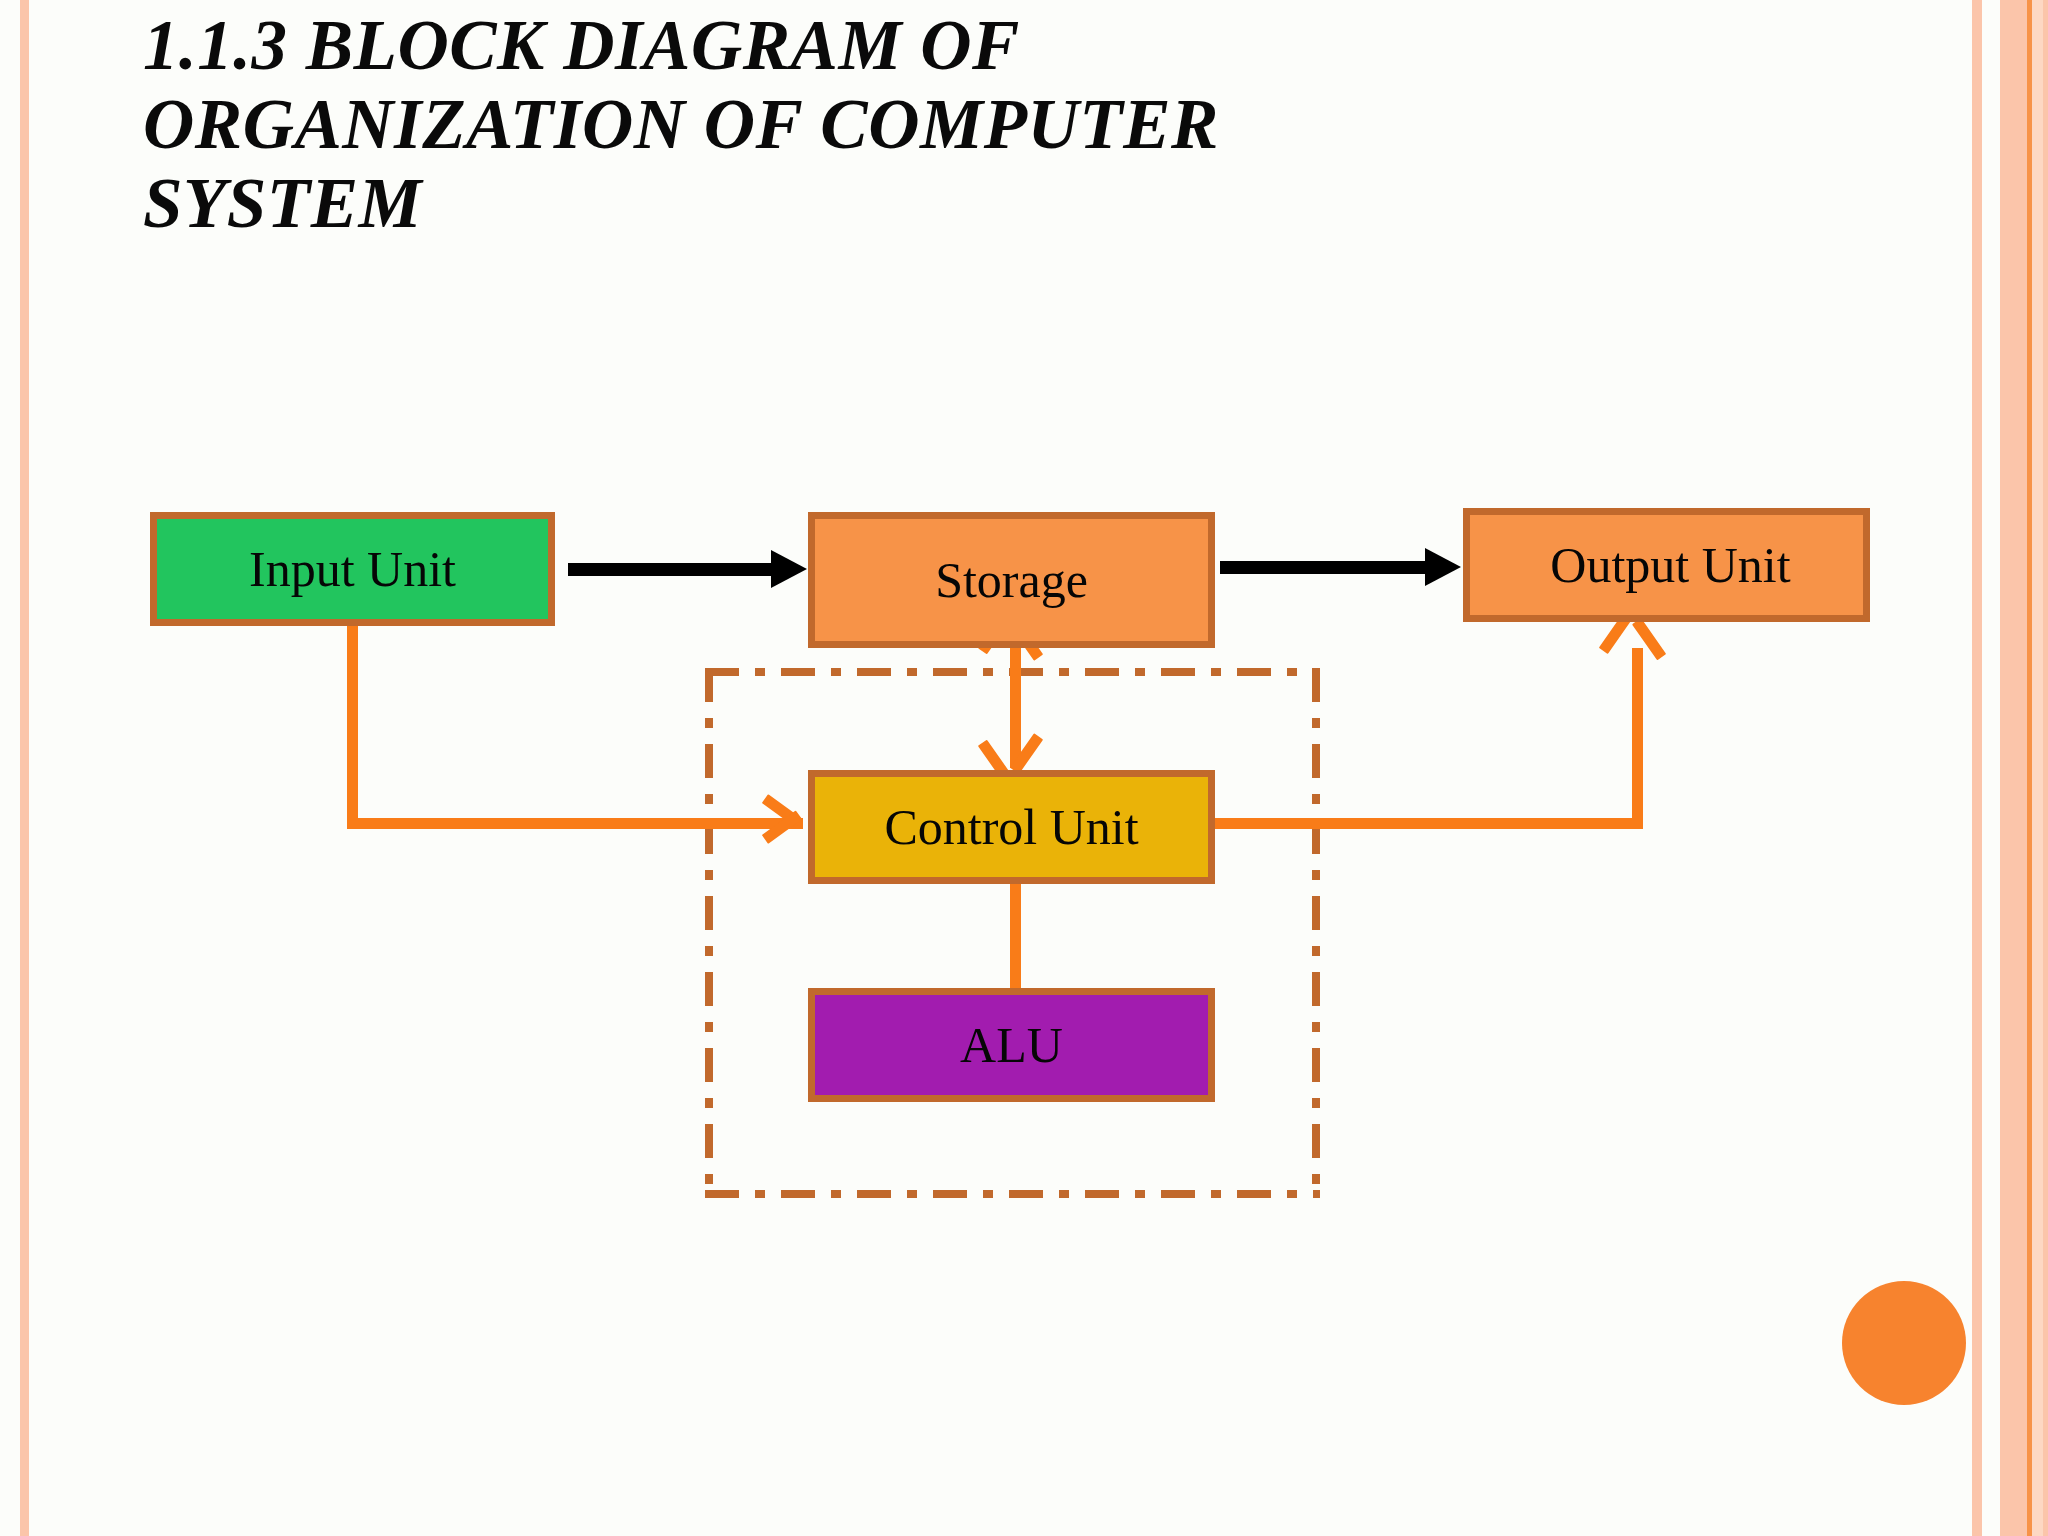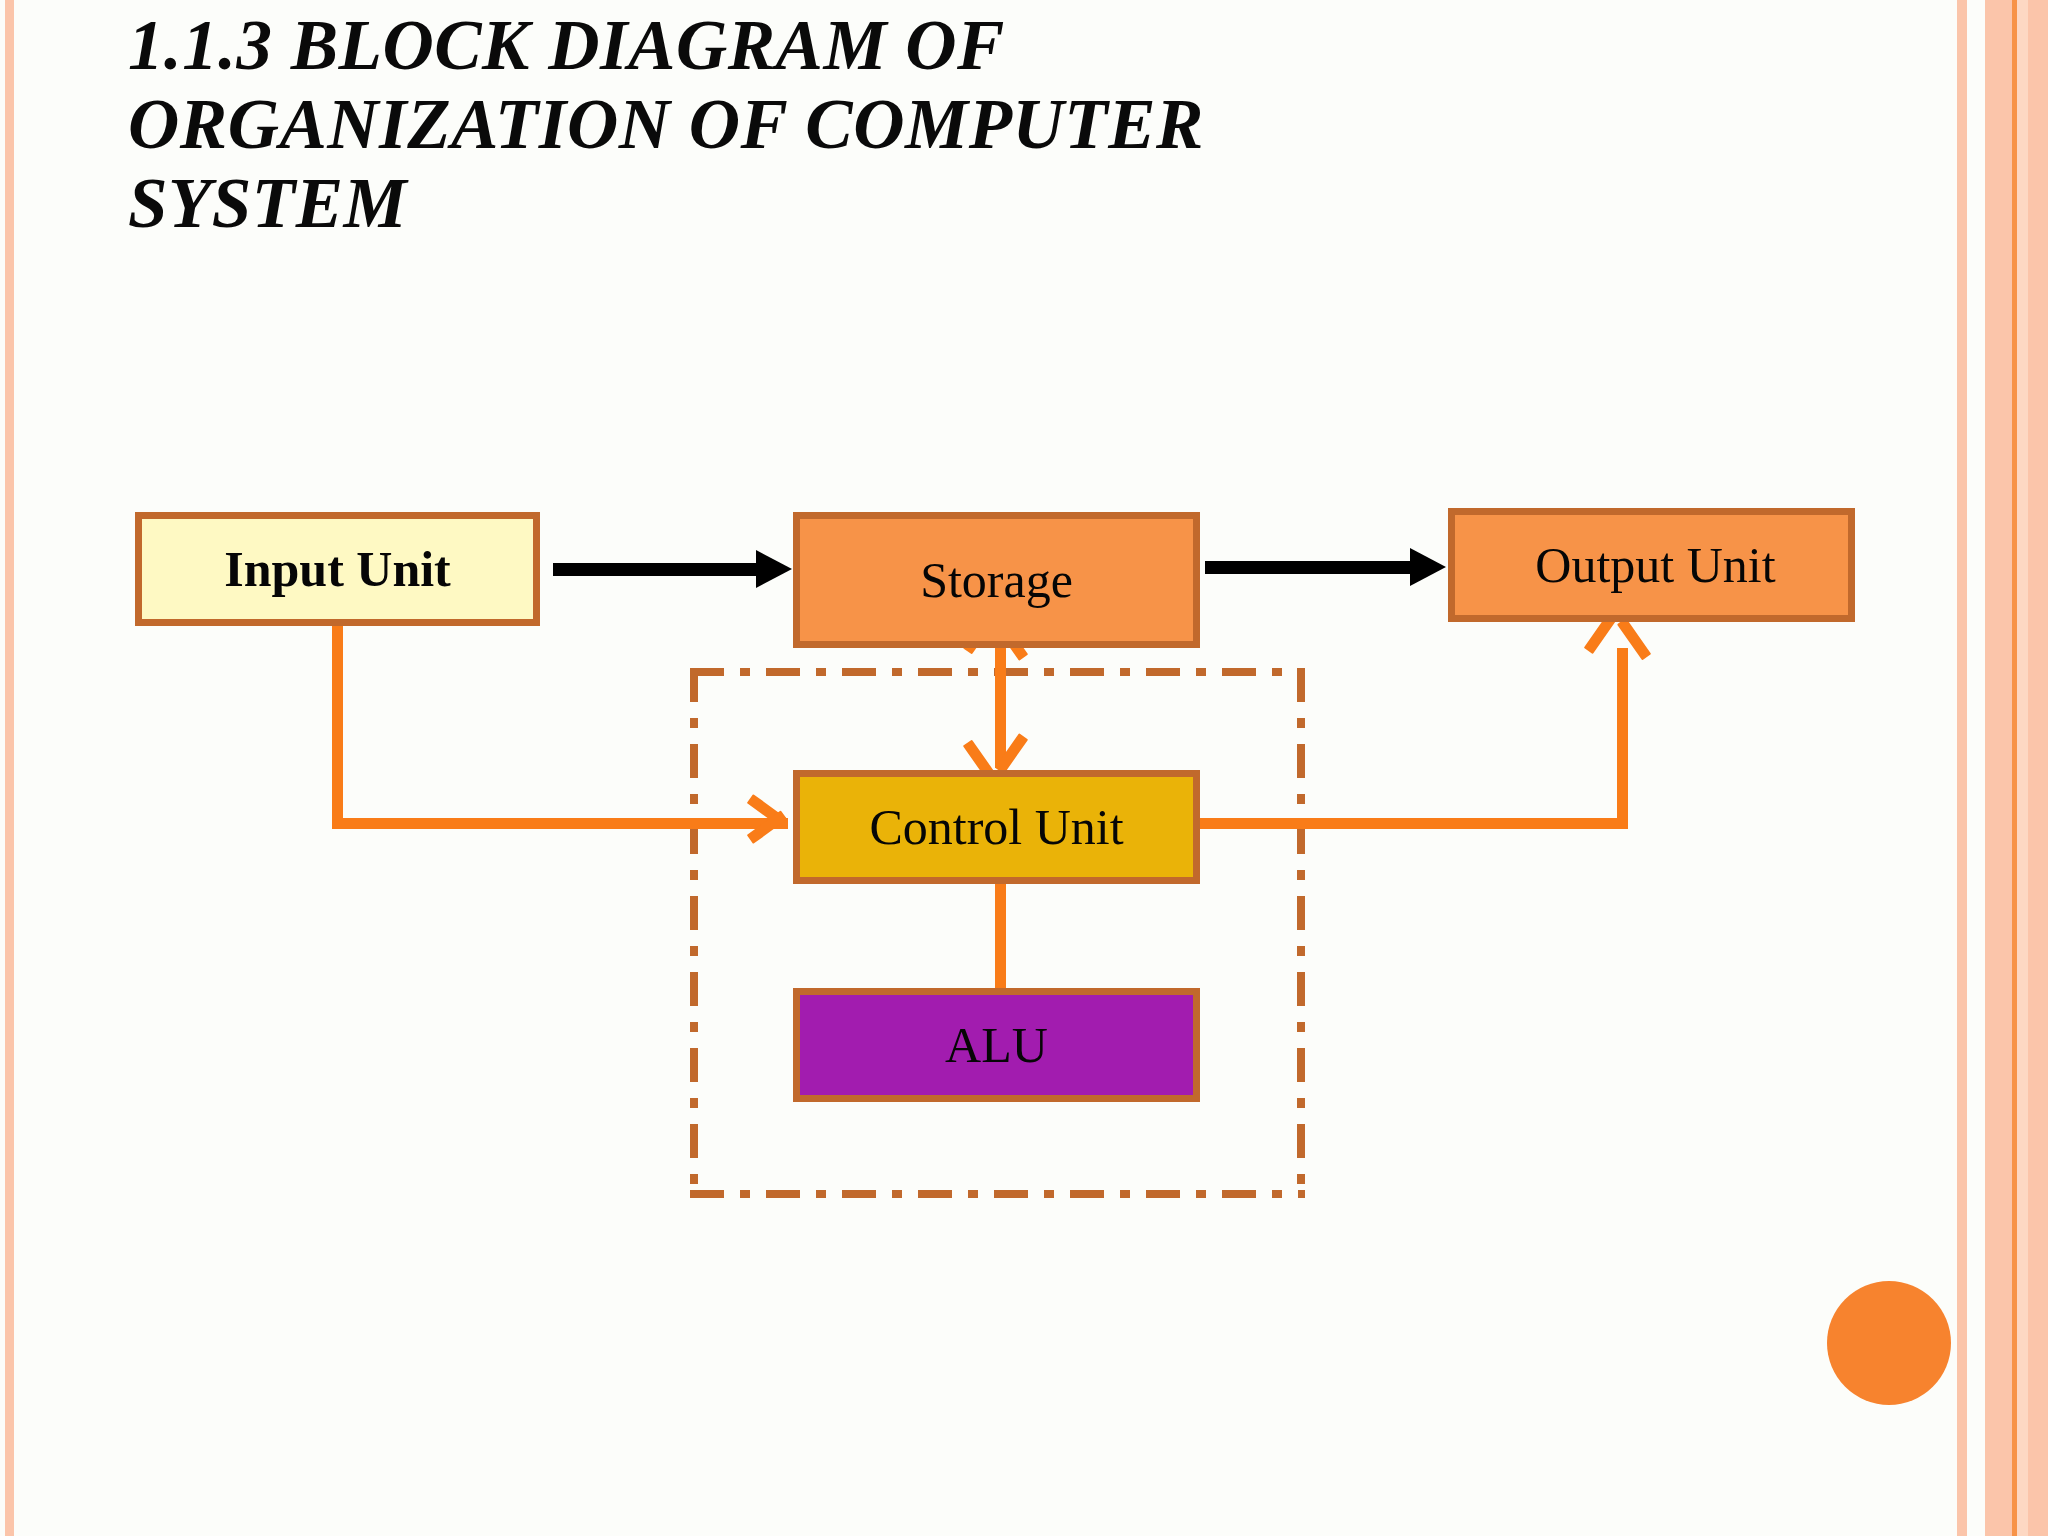--- a/index.html
+++ b/index.html
@@ -93,21 +93,21 @@
     position:absolute;
     left:1827px; top:1281px; width:124px; height:124px;
     border-radius:50%;
     background:#F7832E;
     z-index:3;
   }
 </style>
 </head>
 <body>
 
-<div id="slide" style="background: rgb(252, 253, 250);">
+<div id="slide" style="background: rgb(252, 253, 250); margin-left: 15px;">
 
   <div id="stripes-left">
       <div class="stripe" style="left: 5px; width: 9px; background: rgb(251, 197, 170);"></div>
     </div>
   <div id="stripes-right">
       <div class="stripe" style="left: 1957px; width: 10px; background: rgb(251, 197, 170);"></div>
       <div class="stripe" style="left: 1985px; width: 27px; background: rgb(251, 197, 170);"></div>
       <div class="stripe" style="left: 2012px; width: 5px; background: rgb(247, 147, 72);"></div>
       <div class="stripe" style="left: 2017px; width: 11px; background: rgb(253, 216, 195);"></div>
       <div class="stripe" style="left: 2028px; width: 20px; background: rgb(251, 197, 170);"></div>
@@ -149,21 +149,21 @@
 
   <div class="o-v" style="left: 995px; top: 884px; height: 106px; background: rgb(249, 124, 24);"></div>
 
   <div class="o-h" style="left: 1198px; top: 818px; width: 430px; background: rgb(249, 124, 24);"></div>
   <div class="o-v" style="left: 1617px; top: 648px; height: 181px; background: rgb(249, 124, 24);"></div>
   <div class="chev" style="left:1591px;top:618px;width:64px;height:50px;">
     <i style="left: 27px; top: 0px; width: 44px; height: 11px; transform-origin: left top; transform: rotate(125deg); background: rgb(249, 124, 24);"></i>
     <i style="left: 35px; top: 0px; width: 44px; height: 11px; transform-origin: left top; transform: rotate(55deg); background: rgb(249, 124, 24);"></i>
   </div>
 
-  <div class="block" id="blk-input" style="background: #fef9c3; border-color: rgb(193, 105, 44); color: rgb(6, 6, 6); font-weight: bold;">
+  <div class="block" id="blk-input" style="background: #22c55e; border-color: rgb(193, 105, 44); color: rgb(6, 6, 6);">
     <span>Input Unit</span>
   </div>
 
   <div class="block" id="blk-storage" style="background: rgb(247, 147, 72); border-color: rgb(193, 105, 44); color: rgb(6, 6, 6);">
     <span>Storage</span>
   </div>
 
   <div class="block" id="blk-output" style="background: rgb(247, 147, 72); border-color: rgb(193, 105, 44); color: rgb(6, 6, 6); padding-left: 8px;">
     <span>Output Unit</span>
   </div>

